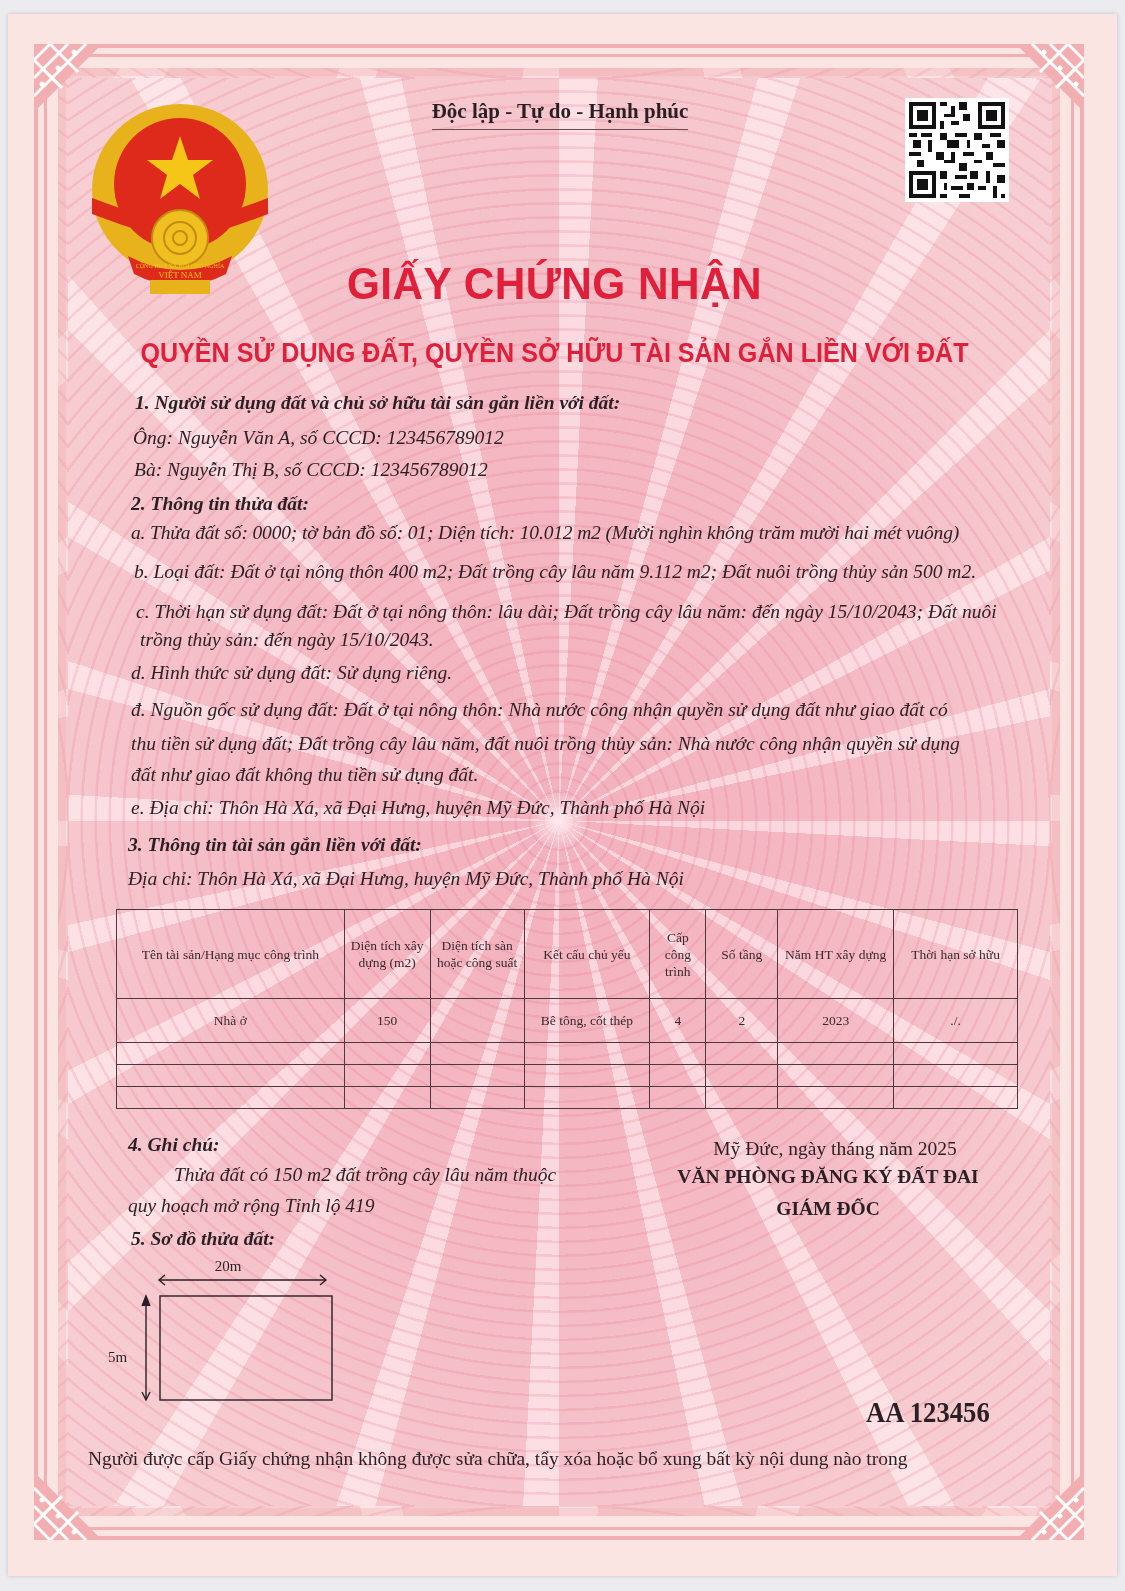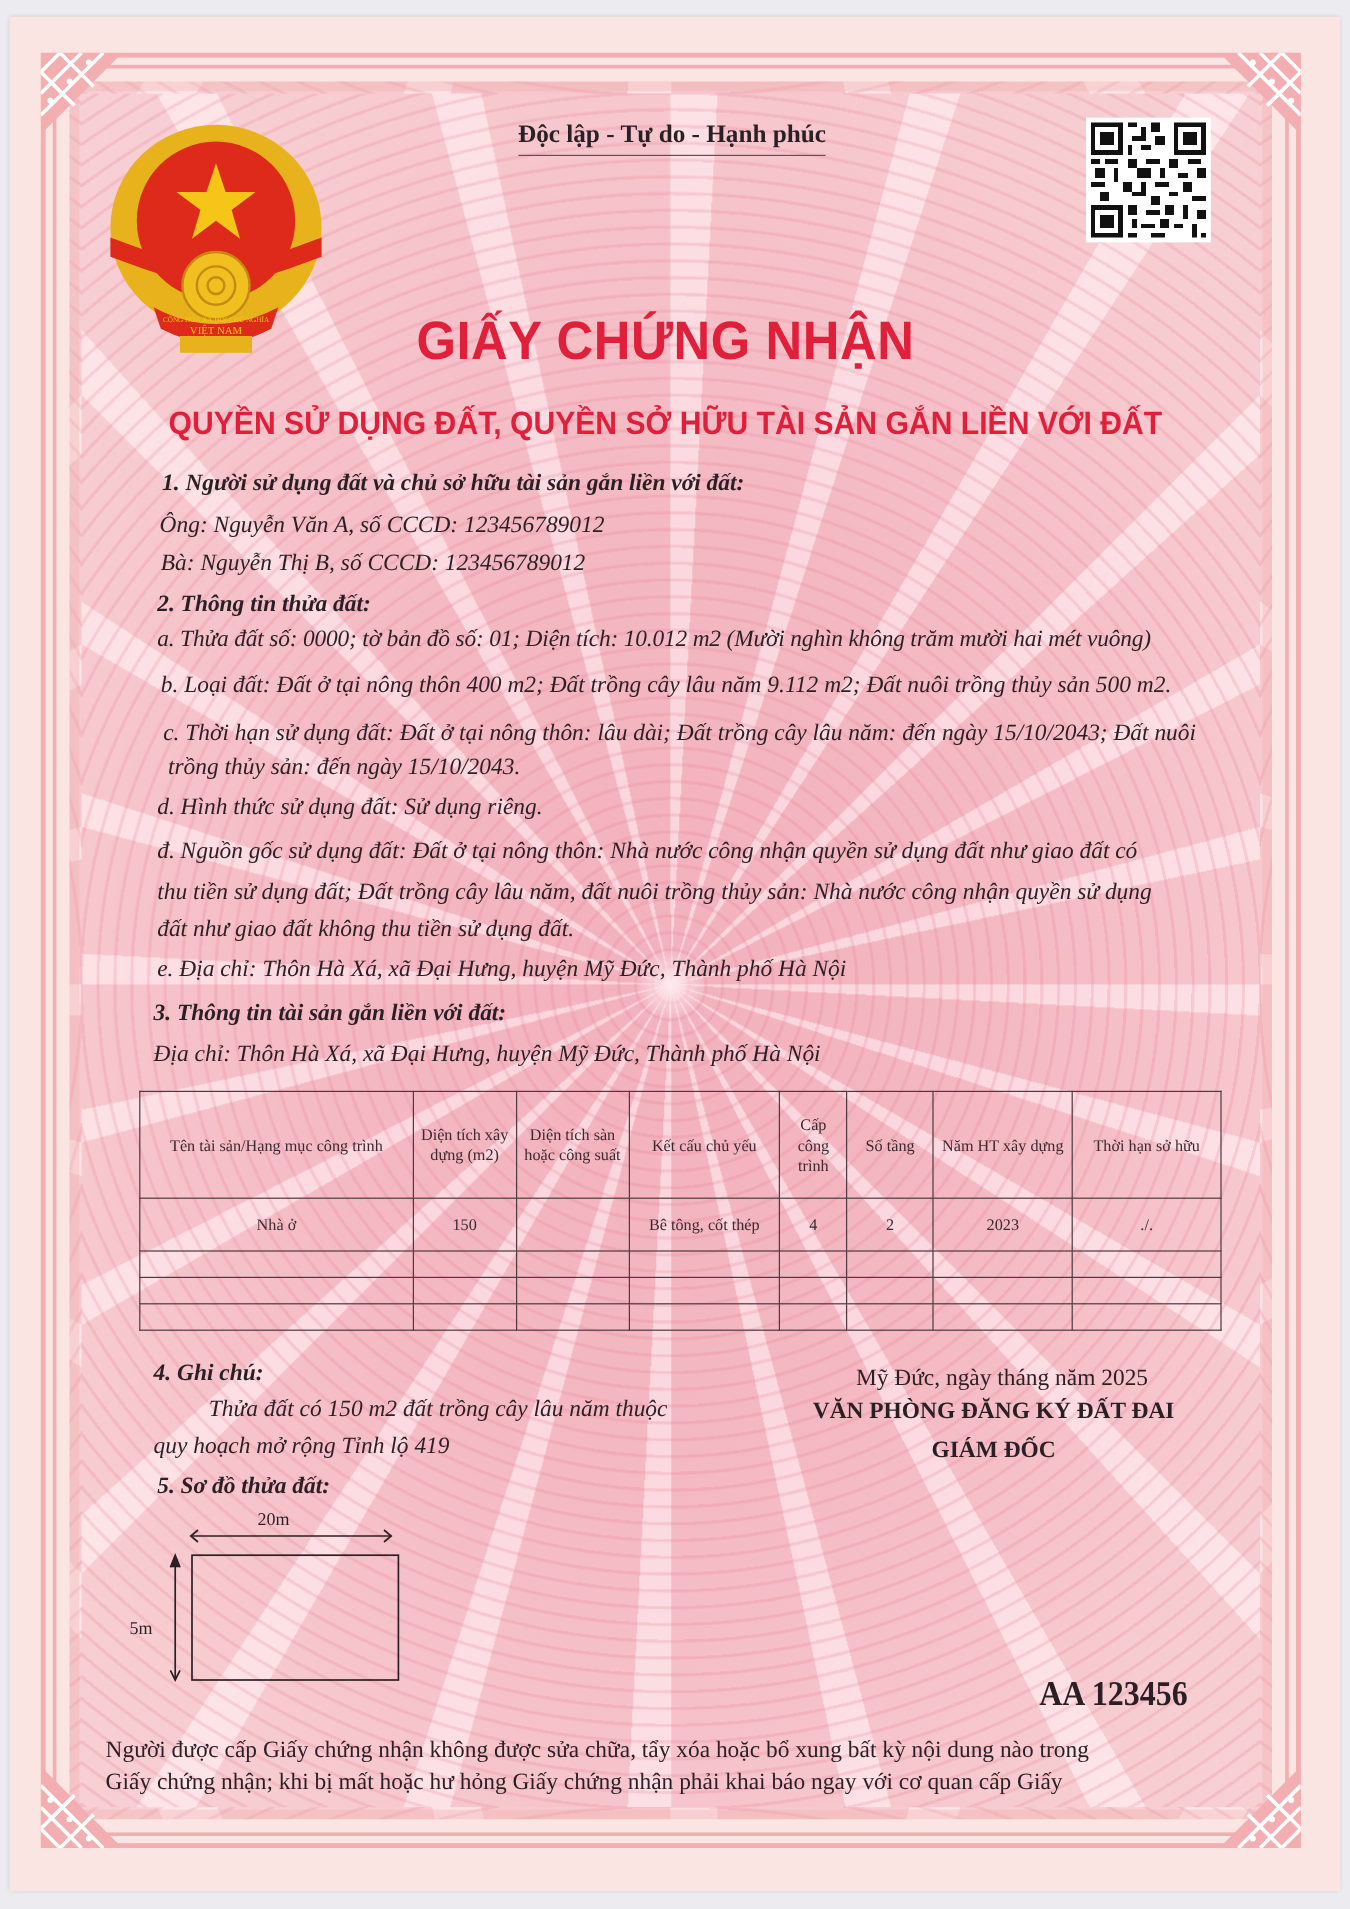--- a/index.html
+++ b/index.html
@@ -366,14 +366,13 @@
       <polyline points="42,130 46,138 50,130"></polyline>
     </g>
     <text x="8" y="100" font-size="15" fill="#2a1f24" font-family="Liberation Serif, serif">5m</text>
   </svg>
 </div>
 
 <div class="serial">AA 123456</div>
 
 <div class="footer">
   <div>Người được cấp Giấy chứng nhận không được sửa chữa, tẩy xóa hoặc bổ xung bất kỳ nội dung nào trong</div>
-  <div>Giấy chứng nhận; khi bị mất hoặc hư hỏng Giấy chứng nhận phải khai báo ngay với cơ quan cấp Giấy</div>
 </div>
 
 </body></html>

